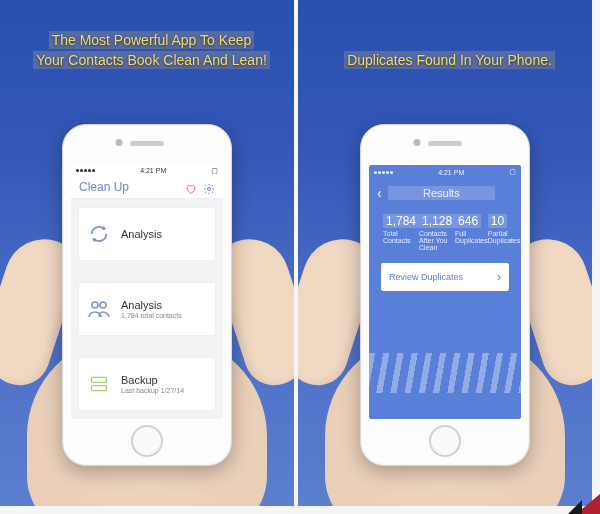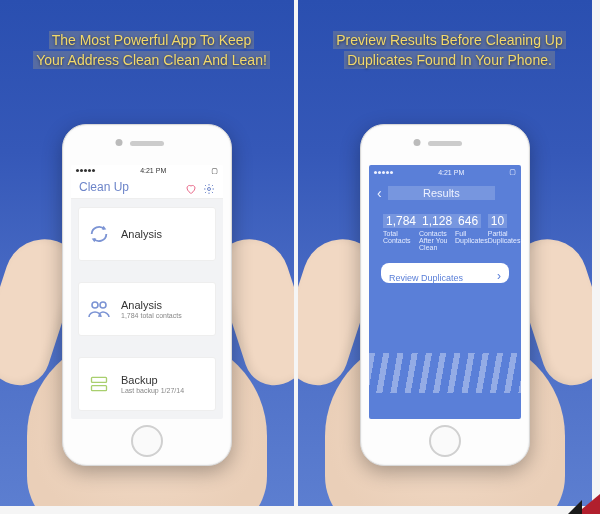--- a/index.html
+++ b/index.html
@@ -227,24 +227,24 @@
     width: fit-content;
   }
   .stat-label {
     font-size: 7px;
     color: #e4ebff;
     margin-top: 1px;
   }
   .review-btn {
     margin: 6px 12px;
     background: #fff;
-    border-radius: 8px;
-    height: 20px;
-    display: flex;
-    align-items: flex-end;
+    border-radius: 2px;
+    height: 28px;
+    display: flex;
+    align-items: center;
     justify-content: space-between;
     padding: 0 8px;
     font-size: 9px;
     color: #5a7fd8;
   }
   .review-btn .chev { color: #5a7fd8; font-size: 12px; }
   .bg-stripes {
     position: absolute;
     bottom: 26px;
     left: 0; right: 0;
@@ -264,21 +264,21 @@
     border-right: 14px solid #1a1a1a; border-top: 14px solid transparent; }
 </style>
 </head>
 <body>
 
 <div class="container">
 
   <div class="panel">
     <div class="tagline">
       <span class="hl">The Most Powerful App To Keep</span><br>
-      <span class="hl">Your Address Clean Clean And Lean!</span>
+      <span class="hl">Your Contacts Book Clean And Lean!</span>
     </div>
 
     <div class="hand">
       <div class="fingers">
         <div class="finger f1"></div>
           <div class="finger f2"></div>
           <div class="finger f3"></div>
           <div class="finger f4"></div>
       </div>
       <div class="palm"></div>
@@ -359,21 +359,21 @@
           </div>
 
         </div>
         <div class="home-btn"></div>
       </div>
     </div>
   </div>
 
   <div class="panel">
     <div class="tagline">
-      <span class="hl">Preview Results Before Cleaning Up</span><br>
+      <br>
       <span class="hl">Duplicates Found In Your Phone.</span>
     </div>
 
     <div class="hand">
       <div class="fingers">
         <div class="finger f1"></div>
           <div class="finger f2"></div>
           <div class="finger f3"></div>
           <div class="finger f4"></div>
       </div>

